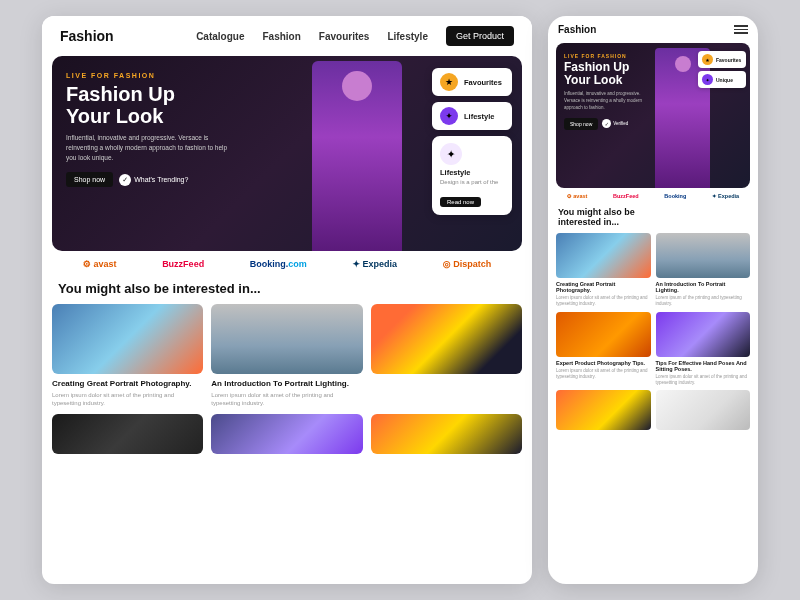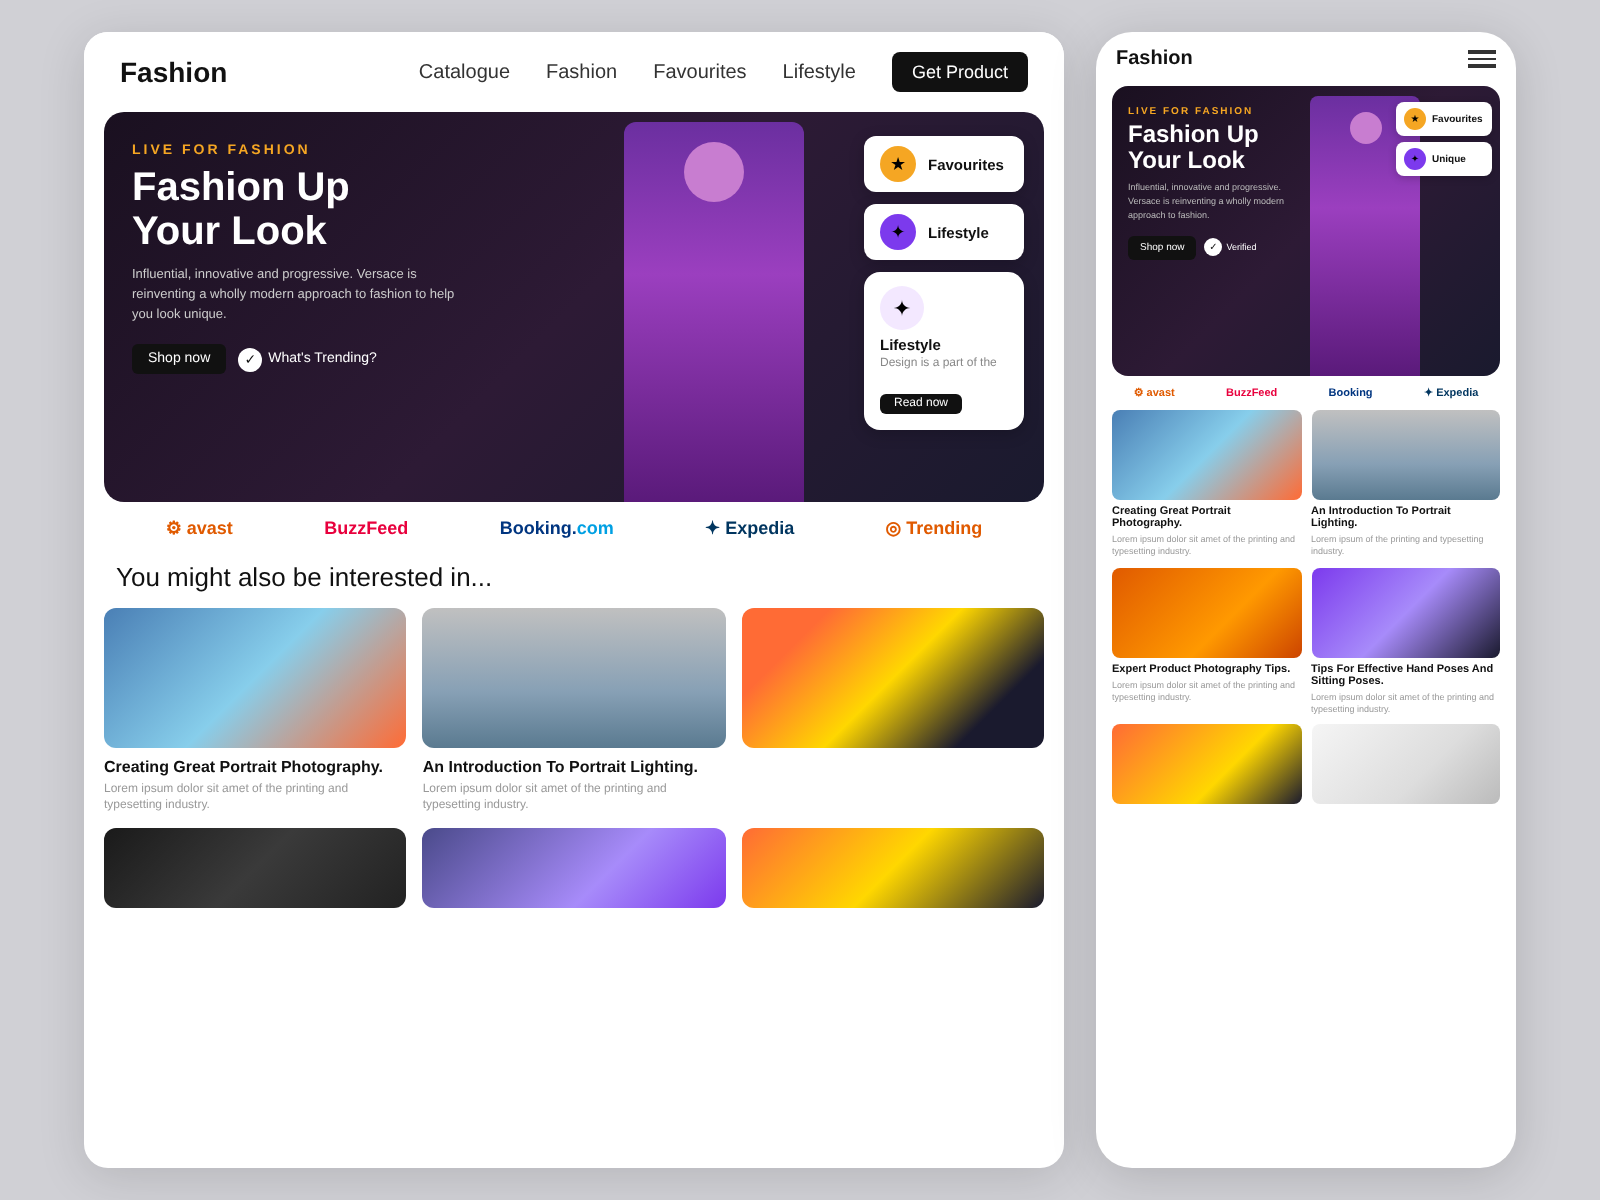--- a/index.html
+++ b/index.html
@@ -38,20 +38,21 @@
     .nav-logo {
       font-weight: 700;
       font-size: 14px;
       color: #111;
       margin-right: auto;
     }
     .nav-link {
       font-size: 10px;
       color: #333;
       cursor: pointer;
+      font-weight: bold;
     }
     .nav-cta {
       background: #111;
       color: #fff;
       font-size: 9px;
       padding: 5px 10px;
       border-radius: 4px;
       cursor: pointer;
     }
 
@@ -209,21 +210,21 @@
     }
     .brand-logo.avast { color: #e05a00; }
     .brand-logo.buzzfeed { color: #e8003d; }
     .brand-logo.booking { color: #003580; }
     .brand-logo.expedia { color: #00355f; }
     .brand-logo.dispatch { color: #e05a00; }
 
     
     .section-title {
       font-size: 13px;
-      font-weight: 400;
+      font-weight: 700;
       color: #111;
       padding: 4px 16px 8px;
     }
 
     
     .cards-grid {
       display: grid;
       grid-template-columns: repeat(3, 1fr);
       gap: 8px;
       padding: 0 10px;
@@ -456,21 +457,21 @@
         <span class="card-read-btn">Read now</span>
       </div>
     </div>
   </div>
 
   <div class="logo-strip">
     <span class="brand-logo avast">⚙ avast</span>
     <span class="brand-logo buzzfeed">BuzzFeed</span>
     <span class="brand-logo booking">Booking.<span style="color:#00a0e3;">com</span></span>
     <span class="brand-logo expedia">✦ Expedia</span>
-    <span class="brand-logo dispatch">◎ Trending</span>
+    <span class="brand-logo dispatch">◎ Dispatch</span>
   </div>
 
   <div class="section-title">You might also be interested in...</div>
 
   <div class="cards-grid">
     <div class="article-card">
       <div class="article-thumb thumb-1"></div>
       <div class="article-title">Creating Great Portrait Photography.</div>
       <div class="article-desc">Lorem ipsum dolor sit amet of the printing and typesetting industry.</div>
     </div>
@@ -537,20 +538,21 @@
     </div>
   </div>
 
   <div class="mobile-logo-strip">
     <span class="m-brand avast">⚙ avast</span>
     <span class="m-brand buzzfeed">BuzzFeed</span>
     <span class="m-brand booking">Booking</span>
     <span class="m-brand expedia">✦ Expedia</span>
   </div>
 
+  <div class="mobile-section-title">You might also be<br>interested in...</div>
 
   <div class="mobile-cards-grid">
     <div class="m-article-card">
       <div class="m-article-thumb m-thumb-1"></div>
       <div class="m-article-title">Creating Great Portrait Photography.</div>
       <div class="m-article-desc">Lorem ipsum dolor sit amet of the printing and typesetting industry.</div>
     </div>
     <div class="m-article-card">
       <div class="m-article-thumb m-thumb-2"></div>
       <div class="m-article-title">An Introduction To Portrait Lighting.</div>

